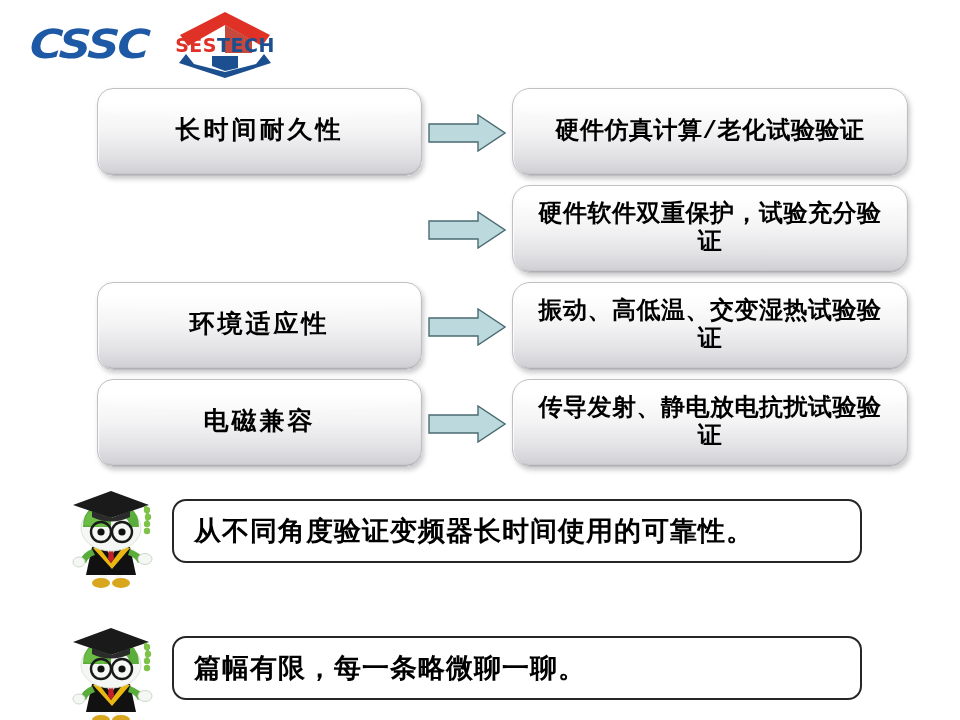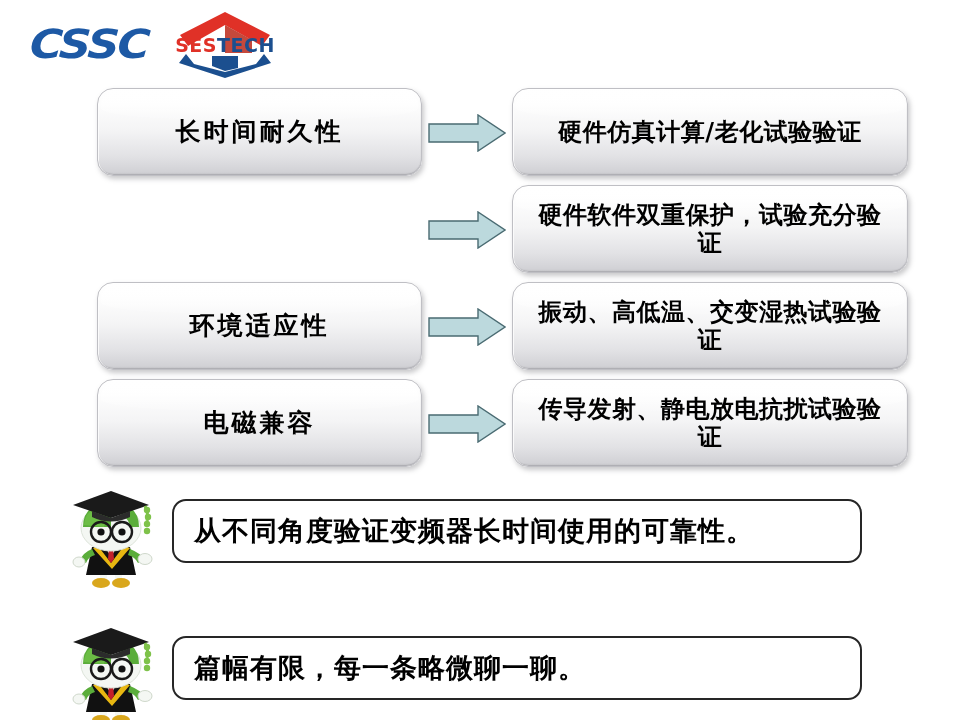--- a/index.html
+++ b/index.html
@@ -47,20 +47,21 @@
   .flow {
     position: absolute;
     left: 0; top: 82px;
     width: 960px; height: 400px;
   }
   .flow-row {
     position: absolute;
     left: 0;
     width: 960px;
     height: 96px;
+    font-family: Liberation Mono, monospace;
   }
   .flow-row.r0 { top: 6px; }
   .flow-row.r1 { top: 103px; }
   .flow-row.r2 { top: 200px; }
   .flow-row.r3 { top: 297px; }
 
   .bevel-box {
     position: absolute;
     top: 0;
     height: 88px;
@@ -87,21 +88,21 @@
   .bevel-box::after {
     content: "";
     position: absolute;
     left: 3px; right: 3px; top: 2px;
     height: 34%;
     border-radius: 14px 14px 40% 40%;
     background: linear-gradient(to bottom, rgba(255,255,255,0.95), rgba(255,255,255,0.10));
     pointer-events: none;
   }
   .box-left  { left: 97px;  width: 325px; }
-  .box-right { left: 512px; width: 396px; }
+  .box-right { left: 512px; width: 396px; border-radius: 18px; }
 
   .box-label {
     position: relative;
     z-index: 2;
     color: #000000;
     font-weight: bold;
     text-align: center;
     line-height: 1.18;
     letter-spacing: 1px;
   }

